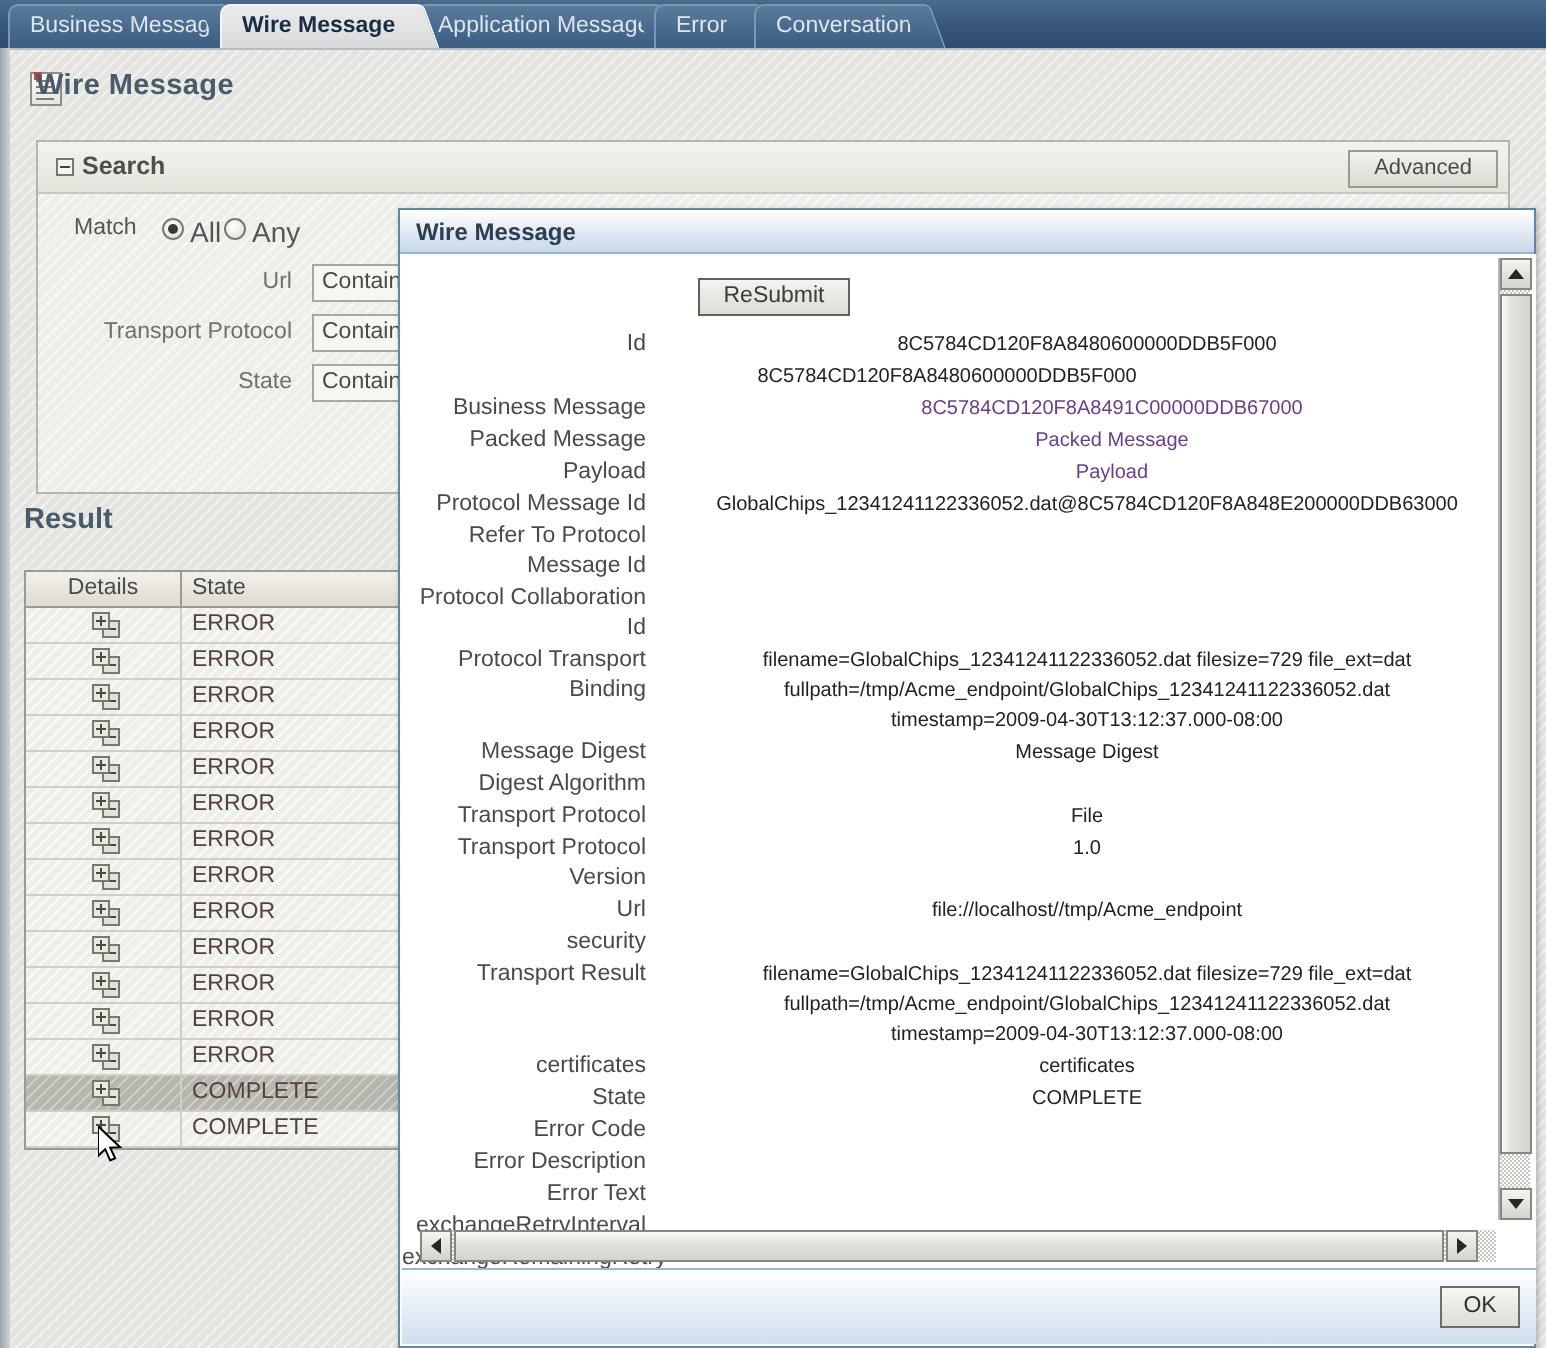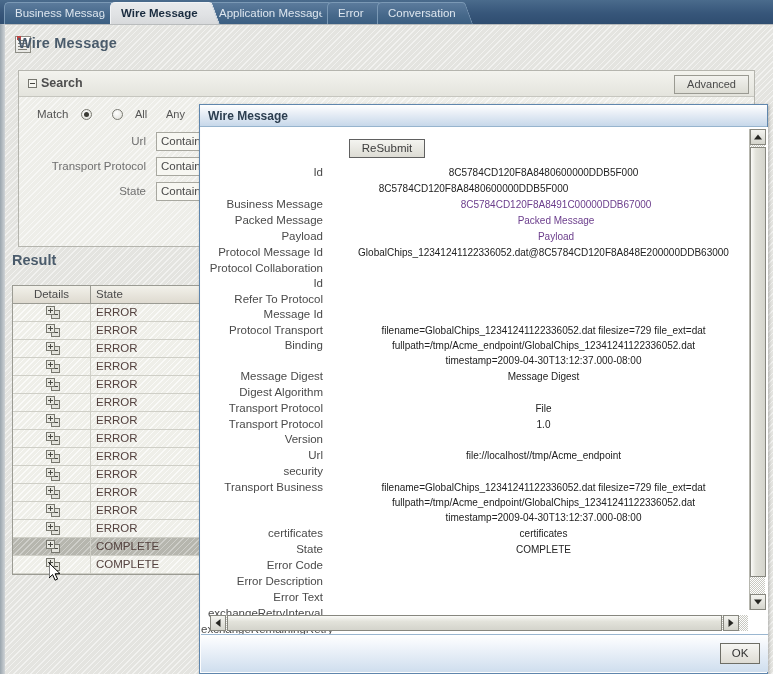--- a/index.html
+++ b/index.html
@@ -136,21 +136,21 @@
   .radio {
     position: absolute; width: 11px; height: 11px; border-radius: 50%;
     border: 1px solid #7a7a72;
     background: radial-gradient(circle at 40% 35%, #ffffff 0%, #e4e4de 80%);
     top: 2px; box-sizing: border-box; cursor: pointer;
   }
   .radio.on::after {
     content: ""; position: absolute; left: 2px; top: 2px; width: 5px; height: 5px;
     border-radius: 50%; background: #3a3a34;
   }
-  .radio-text { position: absolute; top: 1px; font-size: 11px; color: #555; margin-left: 40px; }
+  .radio-text { position: absolute; top: 1px; font-size: 14px; color: #555; }
 
   .f-row { position: absolute; left: 0; height: 22px; }
   .f-label {
     position: absolute; right: 0; top: 3px; text-align: right;
     font-size: 11.5px; color: #6f6f6f; white-space: nowrap;
   }
   .f-select {
     position: absolute; height: 19px; line-height: 17px;
     background: #f7f7f2; border: 1px solid #a8a8a0;
     font-size: 11.5px; color: #4a4a4a; padding-left: 4px;
@@ -519,25 +519,25 @@
           </div>
           <div class="frow">
             <div class="flabel">Payload</div>
             <div class="fval link nowrap">Payload</div>
           </div>
           <div class="frow">
             <div class="flabel">Protocol Message Id</div>
             <div class="fval nowrap">GlobalChips_12341241122336052.dat@8C5784CD120F8A848E200000DDB63000</div>
           </div>
           <div class="frow">
+            <div class="flabel">Refer To Protocol Message Id</div>
+            <div class="fval nowrap"></div>
+          </div>
+          <div class="frow">
             <div class="flabel">Protocol Collaboration Id</div>
-            <div class="fval nowrap"></div>
-          </div>
-          <div class="frow">
-            <div class="flabel">Refer To Protocol Message Id</div>
             <div class="fval nowrap"></div>
           </div>
           <div class="frow">
             <div class="flabel">Protocol Transport Binding</div>
             <div class="fval">filename=GlobalChips_12341241122336052.dat filesize=729 file_ext=dat
 fullpath=/tmp/Acme_endpoint/GlobalChips_12341241122336052.dat
 timestamp=2009-04-30T13:12:37.000-08:00</div>
           </div>
           <div class="frow">
             <div class="flabel">Message Digest</div>
@@ -557,21 +557,21 @@
           </div>
           <div class="frow">
             <div class="flabel">Url</div>
             <div class="fval nowrap">file://localhost//tmp/Acme_endpoint</div>
           </div>
           <div class="frow">
             <div class="flabel">security</div>
             <div class="fval nowrap"></div>
           </div>
           <div class="frow">
-            <div class="flabel">Transport Business</div>
+            <div class="flabel">Transport Result</div>
             <div class="fval">filename=GlobalChips_12341241122336052.dat filesize=729 file_ext=dat
 fullpath=/tmp/Acme_endpoint/GlobalChips_12341241122336052.dat
 timestamp=2009-04-30T13:12:37.000-08:00</div>
           </div>
           <div class="frow">
             <div class="flabel">certificates</div>
             <div class="fval nowrap">certificates</div>
           </div>
           <div class="frow">
             <div class="flabel">State</div>

